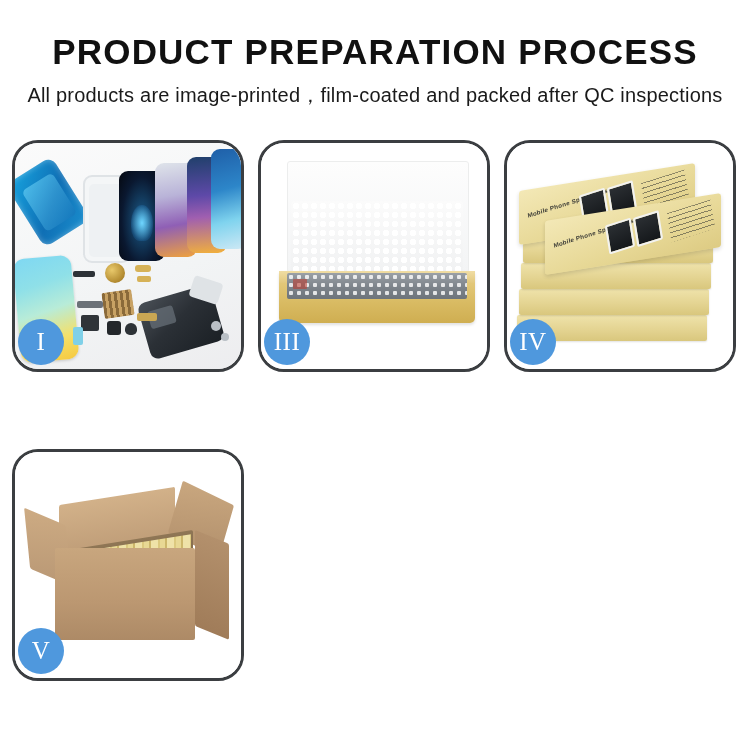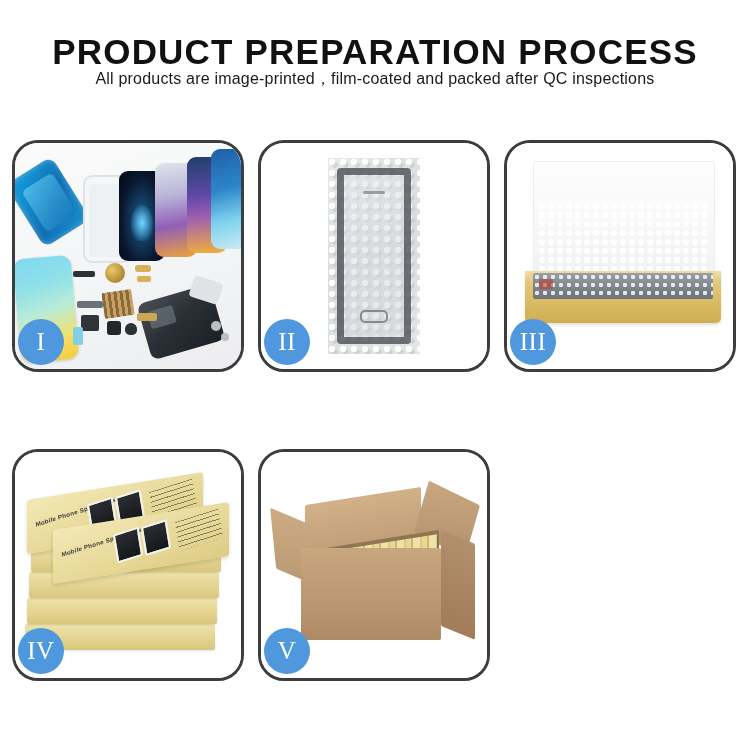--- a/index.html
+++ b/index.html
@@ -10,21 +10,21 @@
   }
   .page{width:750px;height:750px;position:relative;}
 
   
   .header{padding-top:34px;text-align:center;}
   .title{
     font-size:35px;font-weight:700;color:#111111;
     letter-spacing:1.2px;line-height:1;white-space:nowrap;
   }
   .subtitle{
-    font-size:16px;color:#1a1a1a;
+    margin-top:13px;font-size:20px;color:#1a1a1a;
     letter-spacing:0.2px;white-space:nowrap;
   }
 
   
   .grid{
     position:absolute;left:12px;top:140px;
     width:726px;
     display:grid;
     grid-template-columns:repeat(3,232px);
     grid-template-rows:232px 232px;
@@ -355,31 +355,20 @@
         <div class="prt p-g"></div>
         <div class="prt p-h"></div>
         <div class="prt p-i"></div>
         <div class="prt p-j"></div>
         <div class="prt p-k"></div>
         <div class="prt p-l"></div>
       </div>
       <div class="badge">I</div>
     </div>
 
-    <div class="card">
-      <div class="card-inner p2">
-        <div class="wrap">
-          <div class="wrap-frame">
-            <div class="wrap-speaker"></div>
-            <div class="wrap-home"></div>
-          </div>
-        </div>
-      </div>
-      <div class="badge">II</div>
-    </div>
 
     <div class="card">
       <div class="card-inner p3">
         <div class="k-lid"></div>
         <div class="k-foam"></div>
         <div class="k-base"></div>
         <div class="k-item"></div>
       </div>
       <div class="badge">III</div>
     </div>

